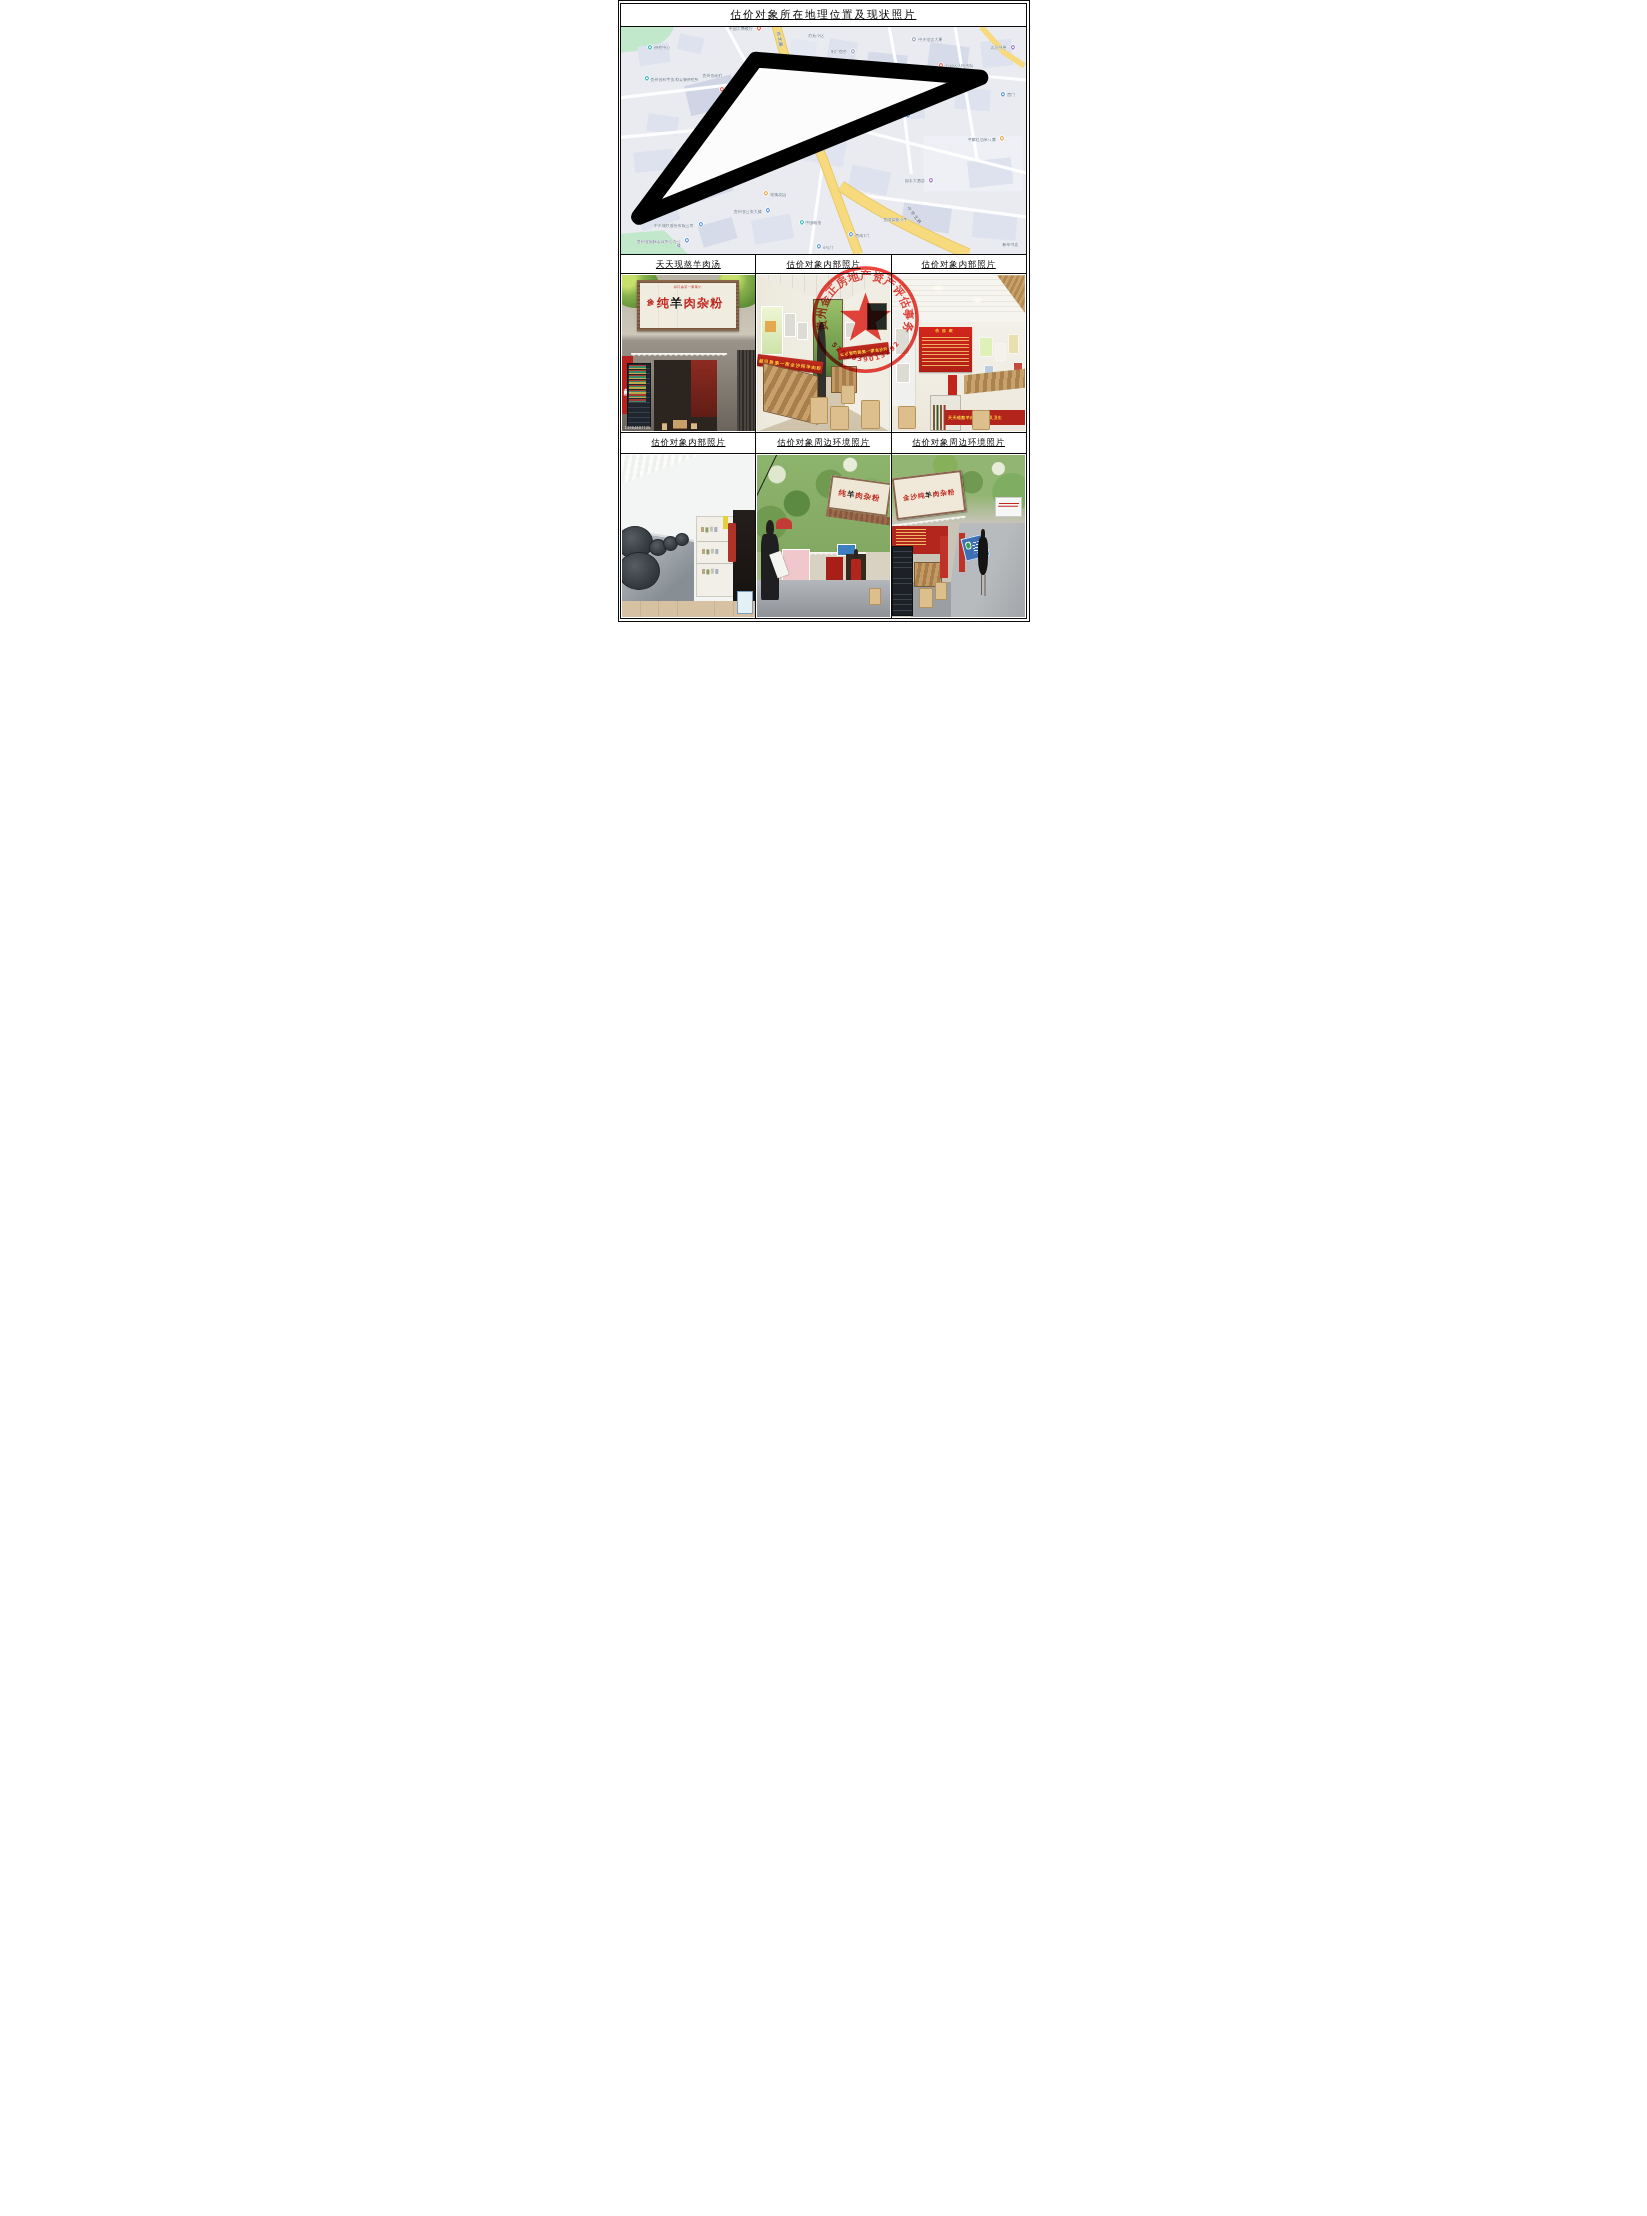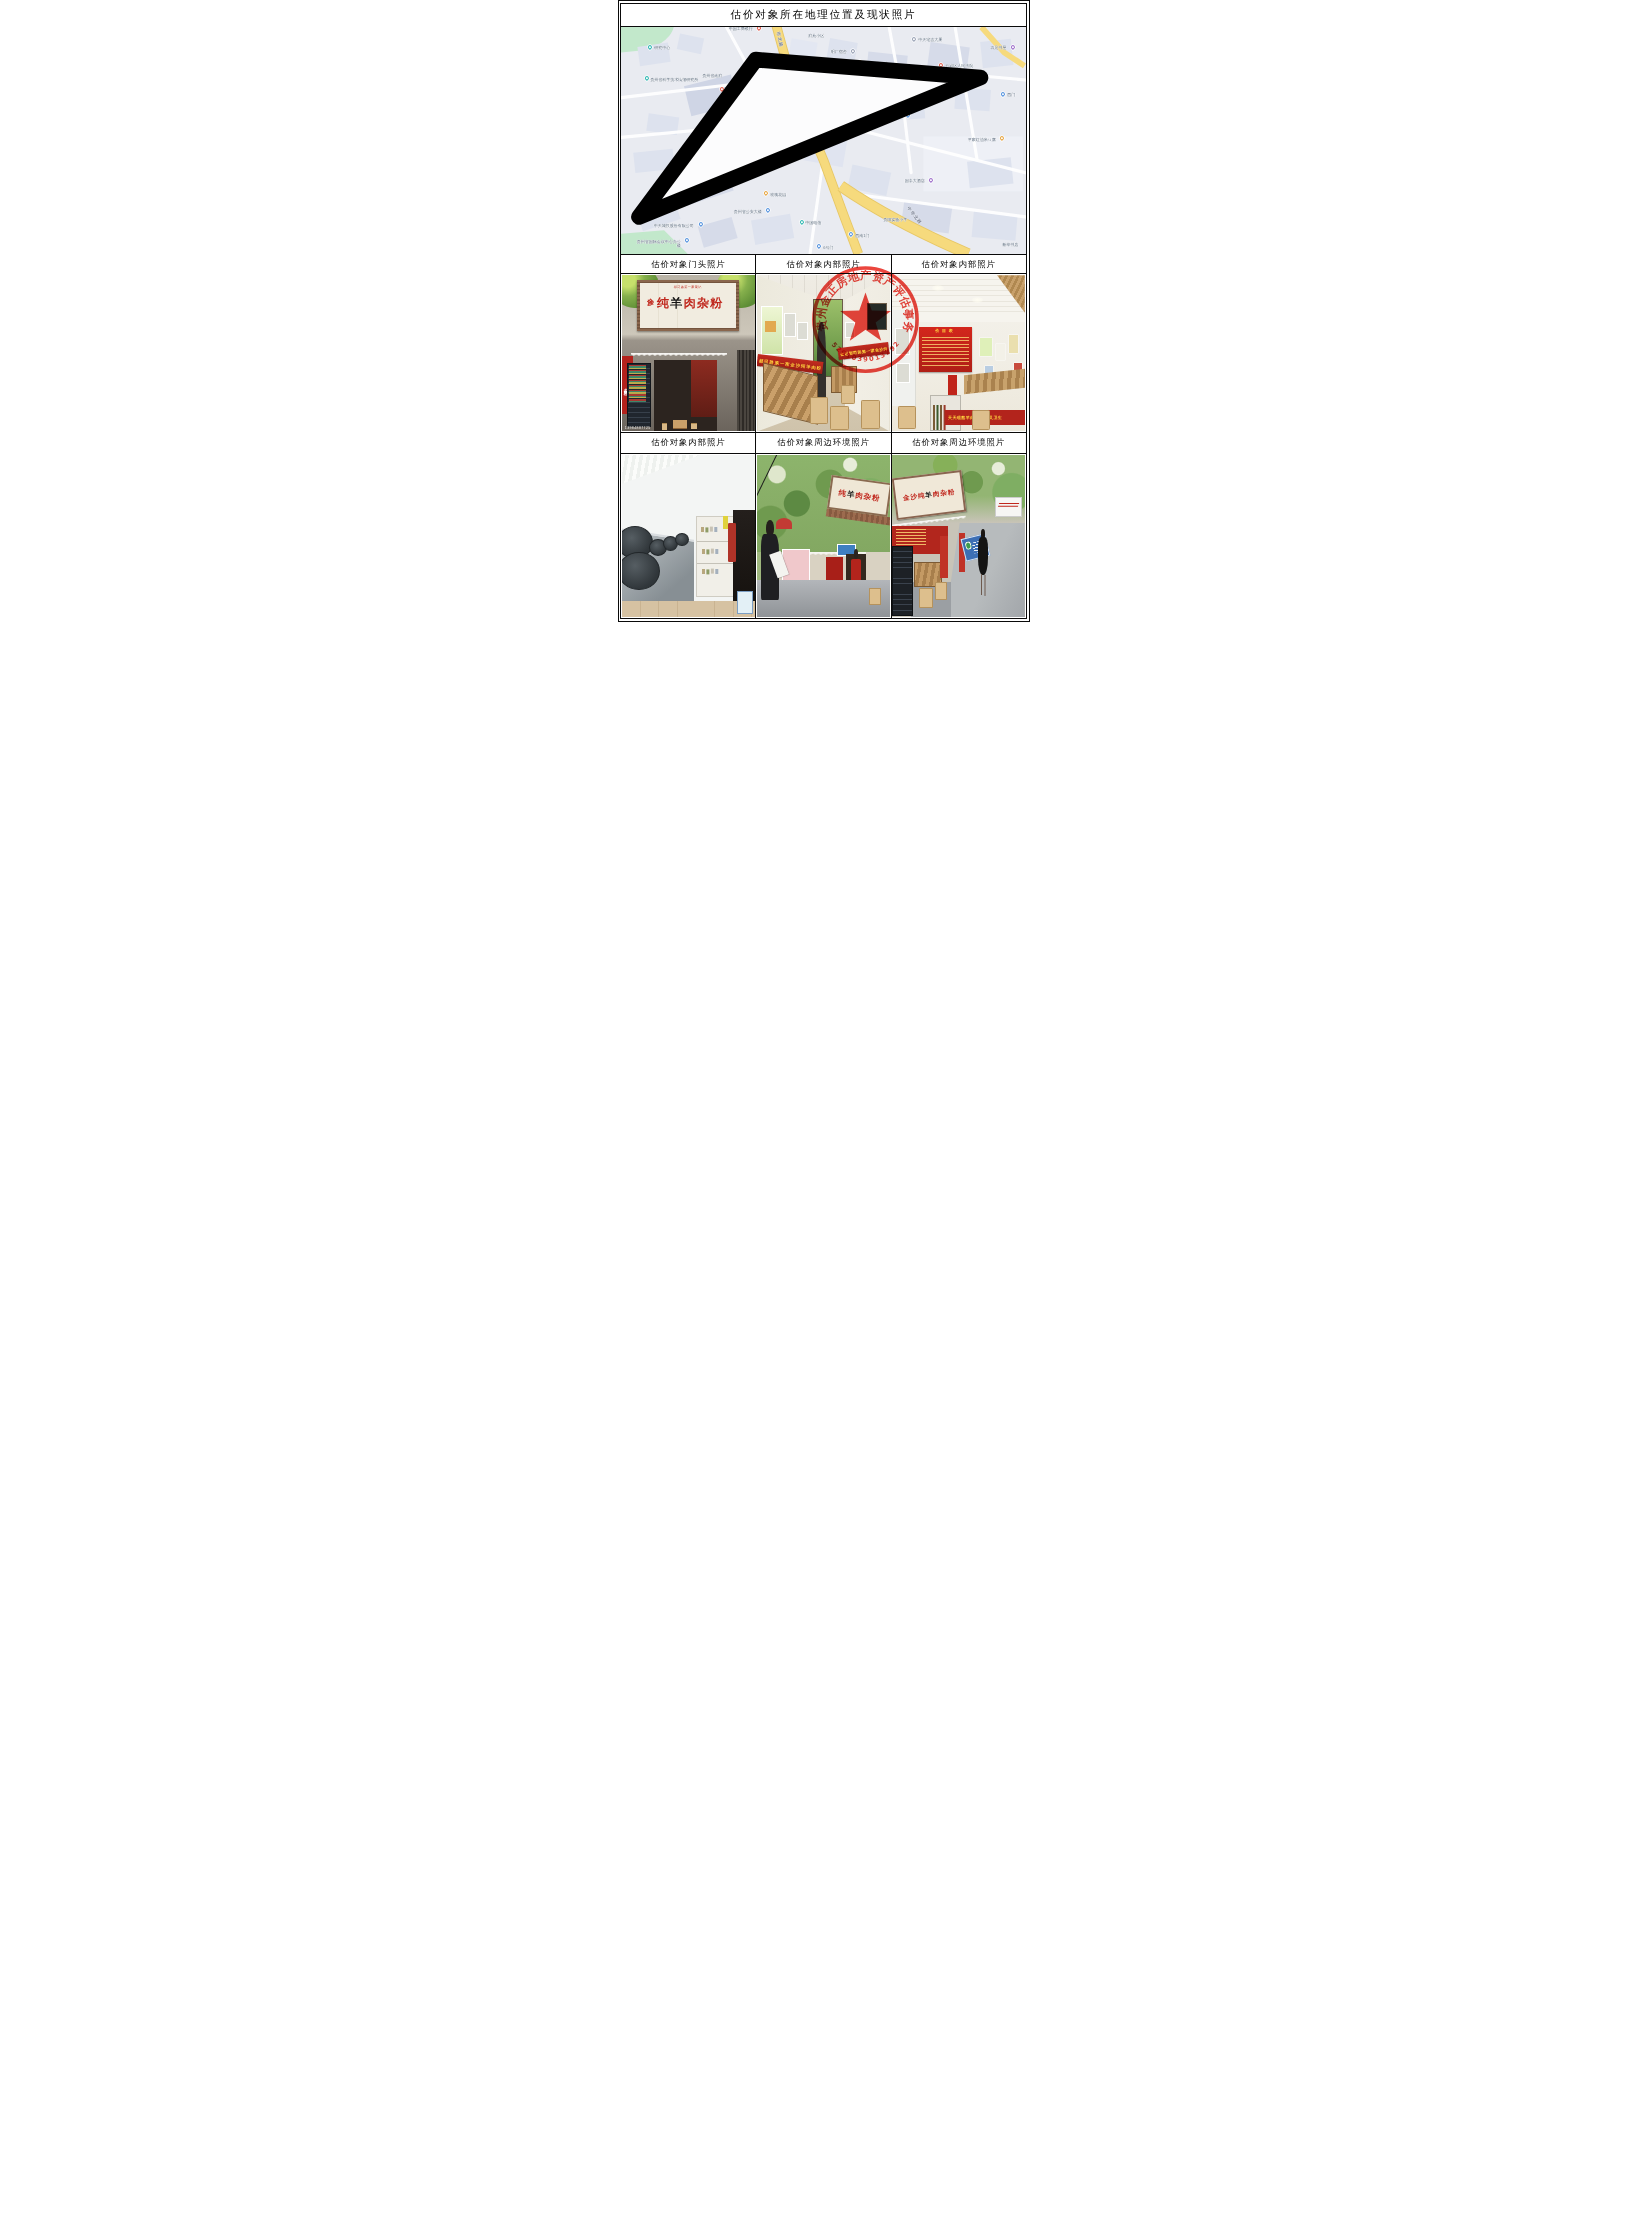--- a/index.html
+++ b/index.html
@@ -1,17 +1,17 @@
 <!DOCTYPE html>
 <html style="font-size:7px"><head>
 <meta charset="utf-8">
 <style>
   html,body{margin:0;padding:0;background:#ffffff;font-family:"Liberation Sans",sans-serif;}
   .page{position:relative;width:412px;height:622px;margin:0 auto;background:#fff;box-sizing:border-box;border:0.9px solid #0a0a0a;}
-  .sheet{position:absolute;inset:1.8px;border:1.3px solid #0a0a0a;display:flex;flex-direction:column;overflow:hidden;}
+  .sheet{position:absolute;inset:1.8px;border:1.3px solid #0a0a0a;display:flex;flex-direction:column;overflow:hidden;text-decoration:underline;}
   .band{position:relative;box-sizing:border-box;}
   .r-title{height:22px;}
   .r-map{height:228px;border-top:1.3px solid #0a0a0a;}
   .r-h1,.r-h2{height:19.5px;border-top:1.3px solid #0a0a0a;display:flex;}
   .r-h2{height:20.4px;}
   .r-p1{height:159px;border-top:1.3px solid #0a0a0a;display:flex;}
   .r-p2{flex:1;border-top:1.3px solid #0a0a0a;display:flex;}
   .doc-title{width:100%;text-align:center;line-height:22px;font-family:"Liberation Serif",serif;font-size:10.6px;letter-spacing:1.8px;color:#000;}
   .hcell{flex:1;display:flex;align-items:center;justify-content:center;font-family:"Liberation Serif",serif;font-size:8.4px;letter-spacing:0.9px;color:#000;}
   .hcell + .hcell, .pcell + .pcell{border-left:1.3px solid #0a0a0a;}
@@ -339,21 +339,21 @@
         </div>
         <svg class="tailsvg" viewBox="0 0 90 46">
           <polygon points="30,5 80,9 4,40" fill="#fcfcfd" stroke="#000" stroke-width="3.5" stroke-linejoin="round"></polygon>
         </svg>
         <div class="addrbox">贵州省贵阳市云岩区市北路43-10号</div>
         <div class="marker"></div>
       </div>
     </div>
 
     <div class="band r-h1">
-      <div class="hcell">估价对象门头照片</div>
+      <div class="hcell">天天现熬羊肉汤</div>
       <div class="hcell">估价对象内部照片</div>
       <div class="hcell">估价对象内部照片</div>
     </div>
 
     <div class="band r-p1">
 
       <div class="pcell">
         <div class="photo p1">
           <div class="abs p1-leaf" style="left:-6%;top:-5%;"></div>
           <div class="abs p1-leaf" style="right:-6%;top:-5%;"></div>

